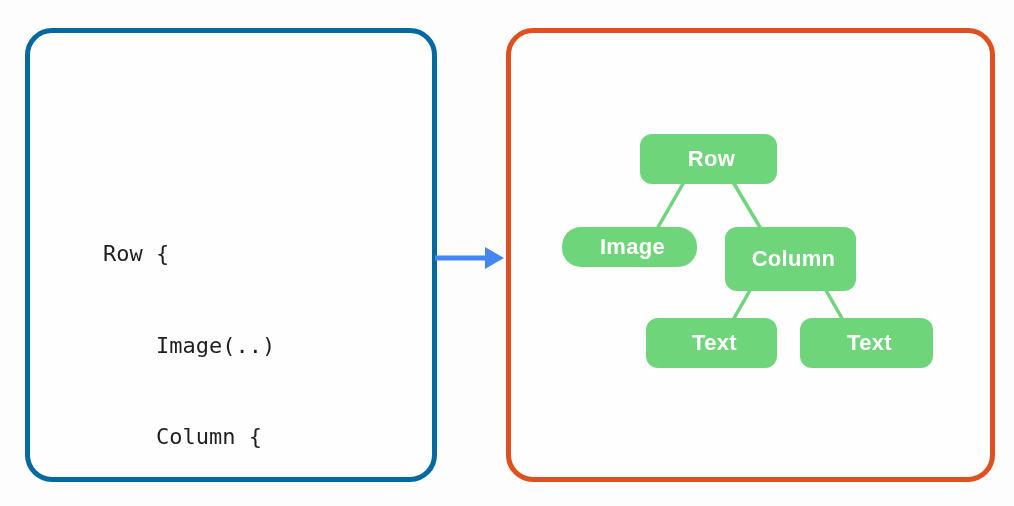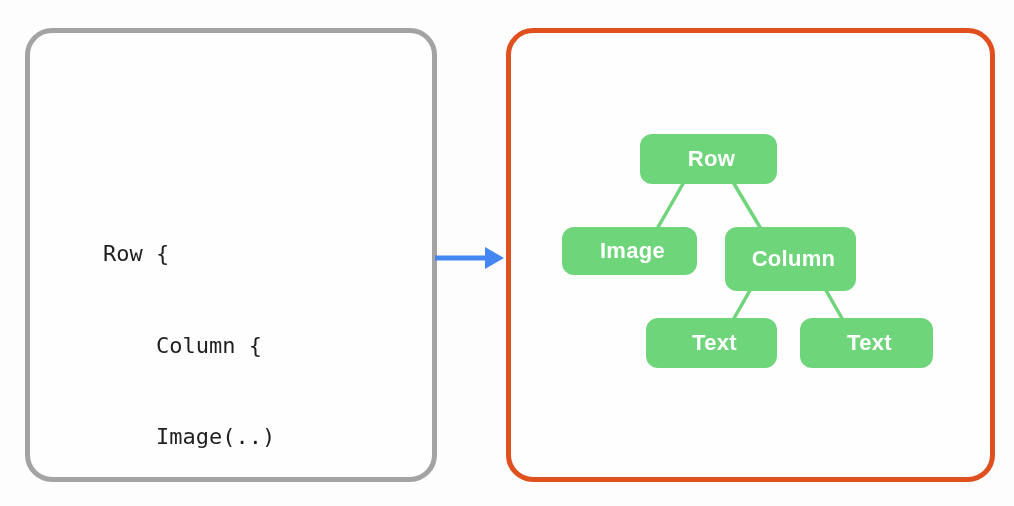--- a/index.html
+++ b/index.html
@@ -17,21 +17,21 @@
   .panel {
     position: absolute;
     top: 28px;
     height: 454px;
     background: #FEFEFE;
     border-radius: 27px;
   }
   .code-panel {
     left: 25px;
     width: 412px;
-    border: 5px solid #a3a3a3;
+    border: 5px solid #0369a1;
   }
   .tree-panel {
     left: 506px;
     width: 489px;
     border: 5px solid #E0501E;
   }
   .code {
     position: absolute;
     left: 73px; top: 145px;
     font-family: "DejaVu Sans Mono", "Liberation Mono", monospace;
@@ -57,35 +57,35 @@
     border-radius: 12px;
     display: flex;
     align-items: center;
     justify-content: center;
     font-size: 22px;
     font-weight: bold;
     letter-spacing: 0.3px;
     padding-left: 6px;
   }
   .node-row    { left: 129px; top: 101px; width: 137px; height: 50px; }
-  .node-image  { left:  51px; top: 194px; width: 135px; height: 48px; }
+  .node-image  { left:  51px; top: 194px; width: 135px; height: 40px; border-radius: 19px; }
   .node-column { left: 214px; top: 194px; width: 131px; height: 64px; }
   .node-text1  { left: 135px; top: 285px; width: 131px; height: 50px; }
   .node-text2  { left: 289px; top: 285px; width: 133px; height: 50px; }
 </style>
 </head>
 <body>
 
 <div class="canvas">
 
   <div class="panel code-panel">
     <div class="code">
       <div>Row {</div>
+      <div>    Image(..)</div>
       <div>    Column {</div>
-      <div>    Image(..)</div>
       
       
       
       
     </div>
   </div>
 
   <svg class="arrow-svg" viewBox="0 0 70 26" aria-hidden="true">
     <line x1="0" y1="13" x2="52" y2="13" stroke="#4587F2" stroke-width="5"></line>
     <polygon points="50,2 69,13 50,24" fill="#4587F2"></polygon>

